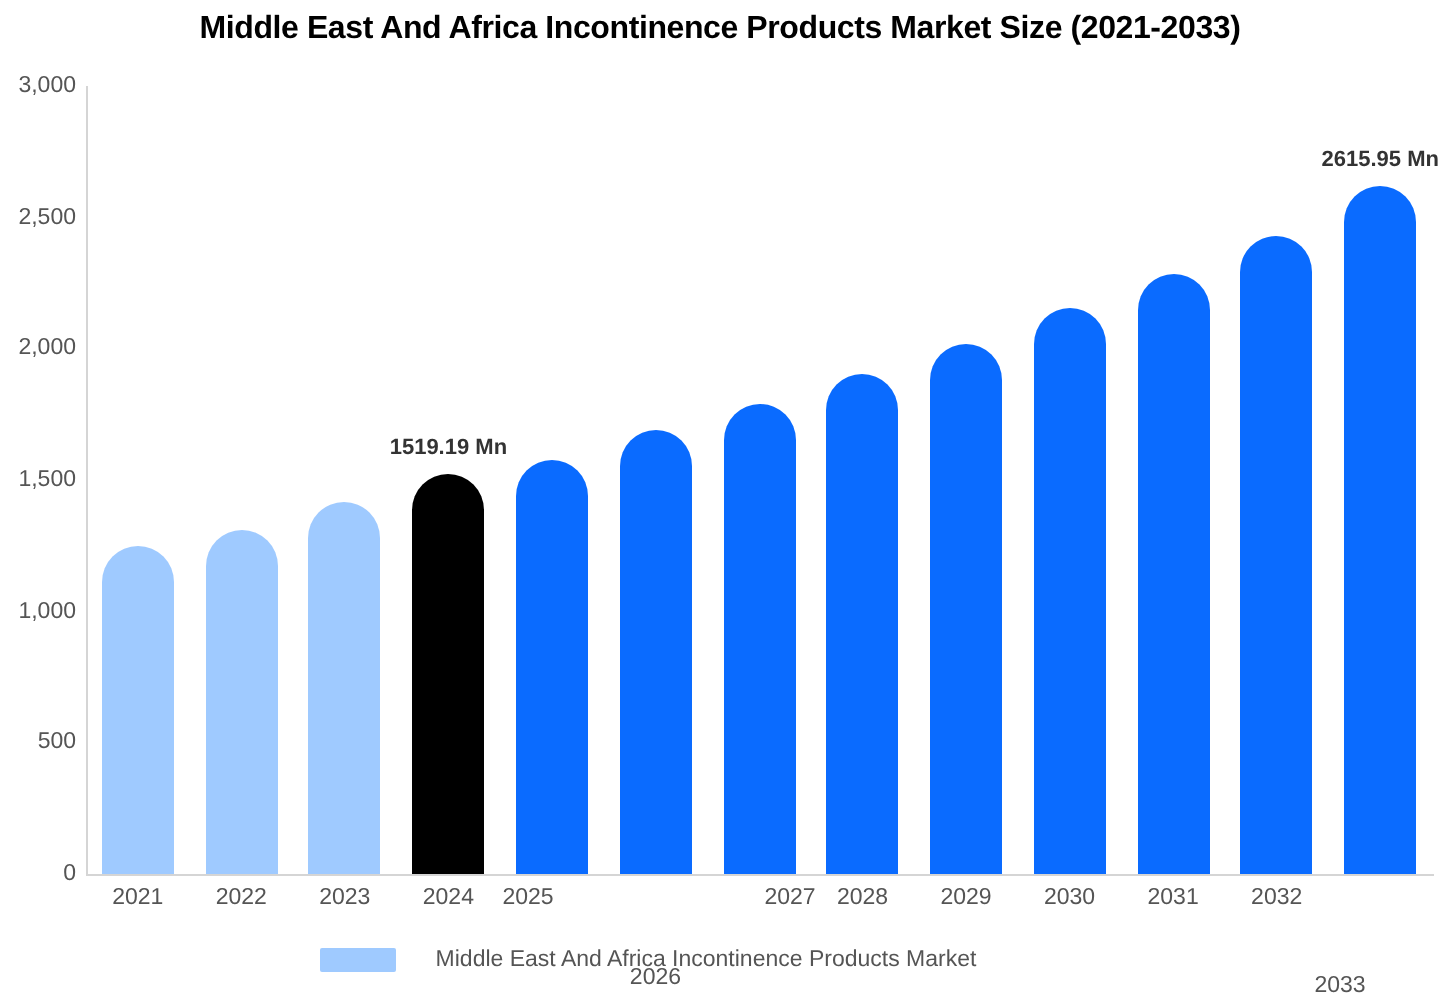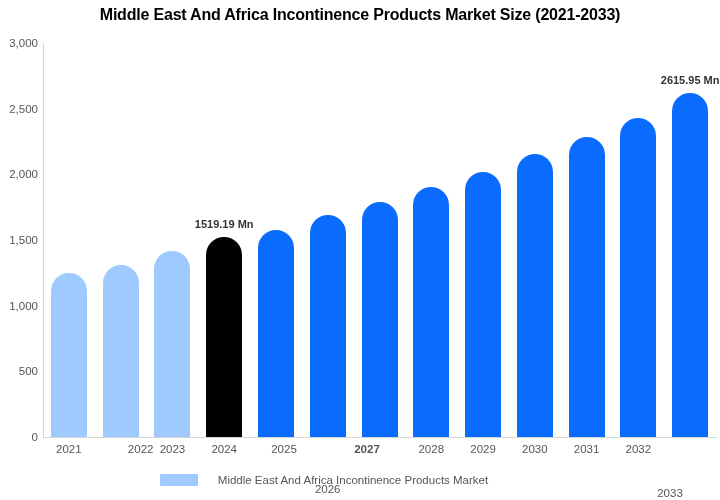--- a/index.html
+++ b/index.html
@@ -147,26 +147,26 @@
       <div class="bar" title="2029: 2018" style="left: 422.038px; width: 36px; height: 265.031px; background: rgb(10, 107, 255);"></div>
       <div class="bar" title="2030: 2155" style="left: 473.808px; width: 36px; height: 283.023px; background: rgb(10, 107, 255);"></div>
       <div class="bar" title="2031: 2285" style="left: 525.577px; width: 36px; height: 300.097px; background: rgb(10, 107, 255);"></div>
       <div class="bar" title="2032: 2428" style="left: 577.346px; width: 36px; height: 318.877px; background: rgb(10, 107, 255);"></div>
       <div class="bar" title="2033: 2615.95" style="left: 629.115px; width: 36px; height: 343.561px; background: rgb(10, 107, 255);"></div>
       <div class="bar-value-label" style="left: 647.115px; top: 31.4386px;">2615.95 Mn</div>
     </div>
 
   <div id="x-axis-labels">
       <div class="x-tick-label" style="left: 25.8846px;">2021</div>
-      <div class="x-tick-label" style="left: 77.6538px; margin-left: 20px;">2022</div>
+      <div class="x-tick-label" style="left: 77.6538px;">2022</div>
       <div class="x-tick-label" style="left: 129.423px;">2023</div>
       <div class="x-tick-label" style="left: 181.192px;">2024</div>
-      <div class="x-tick-label" style="left: 241px;">2025</div>
+      <div class="x-tick-label" style="left: 221px;">2025</div>
       <div class="x-tick-label" style="left: 284.731px; margin-top: 40px;">2026</div>
-      <div class="x-tick-label" style="left: 324px; font-weight: bold;">2027</div>
+      <div class="x-tick-label" style="left: 352px;">2027</div>
       <div class="x-tick-label" style="left: 388.269px;">2028</div>
       <div class="x-tick-label" style="left: 440.038px;">2029</div>
       <div class="x-tick-label" style="left: 491.808px;">2030</div>
       <div class="x-tick-label" style="left: 543.577px;">2031</div>
       <div class="x-tick-label" style="left: 595.346px;">2032</div>
       <div class="x-tick-label" style="left: 627px; margin-top: 44px;">2033</div>
     </div>
 
   <div id="legend">
     <span id="legend-swatch" style="background: rgb(159, 202, 255);"></span>

